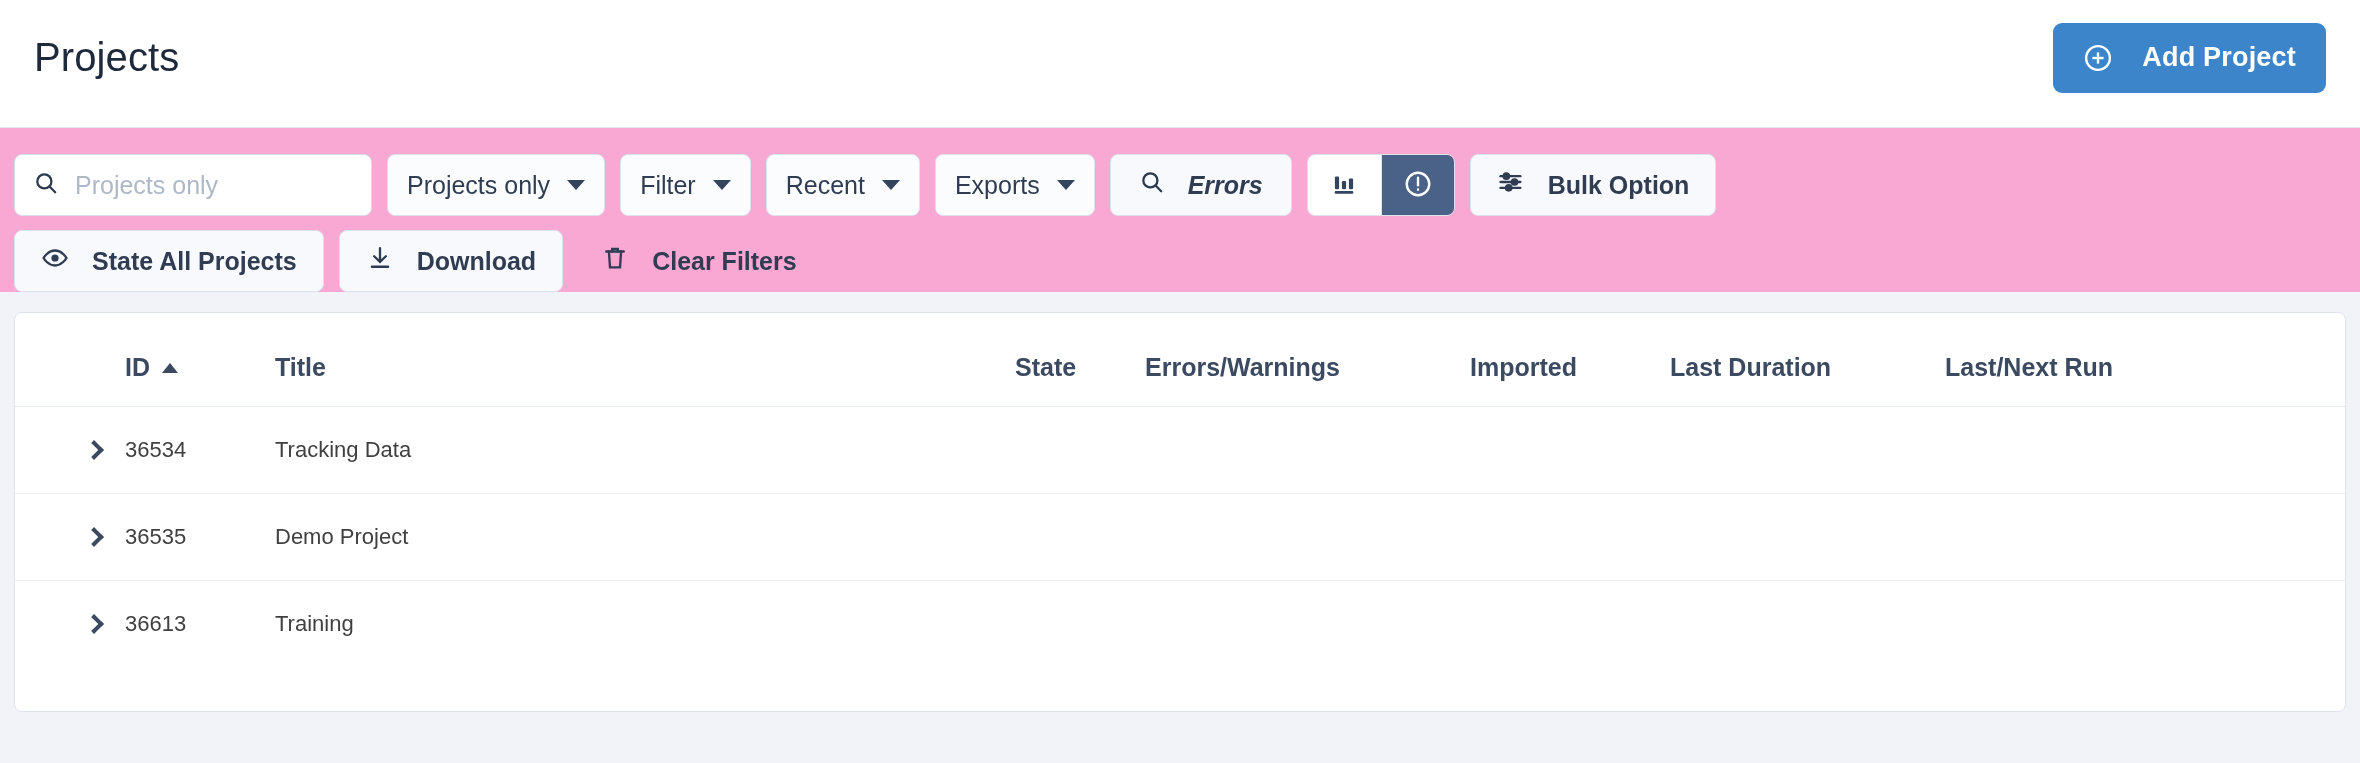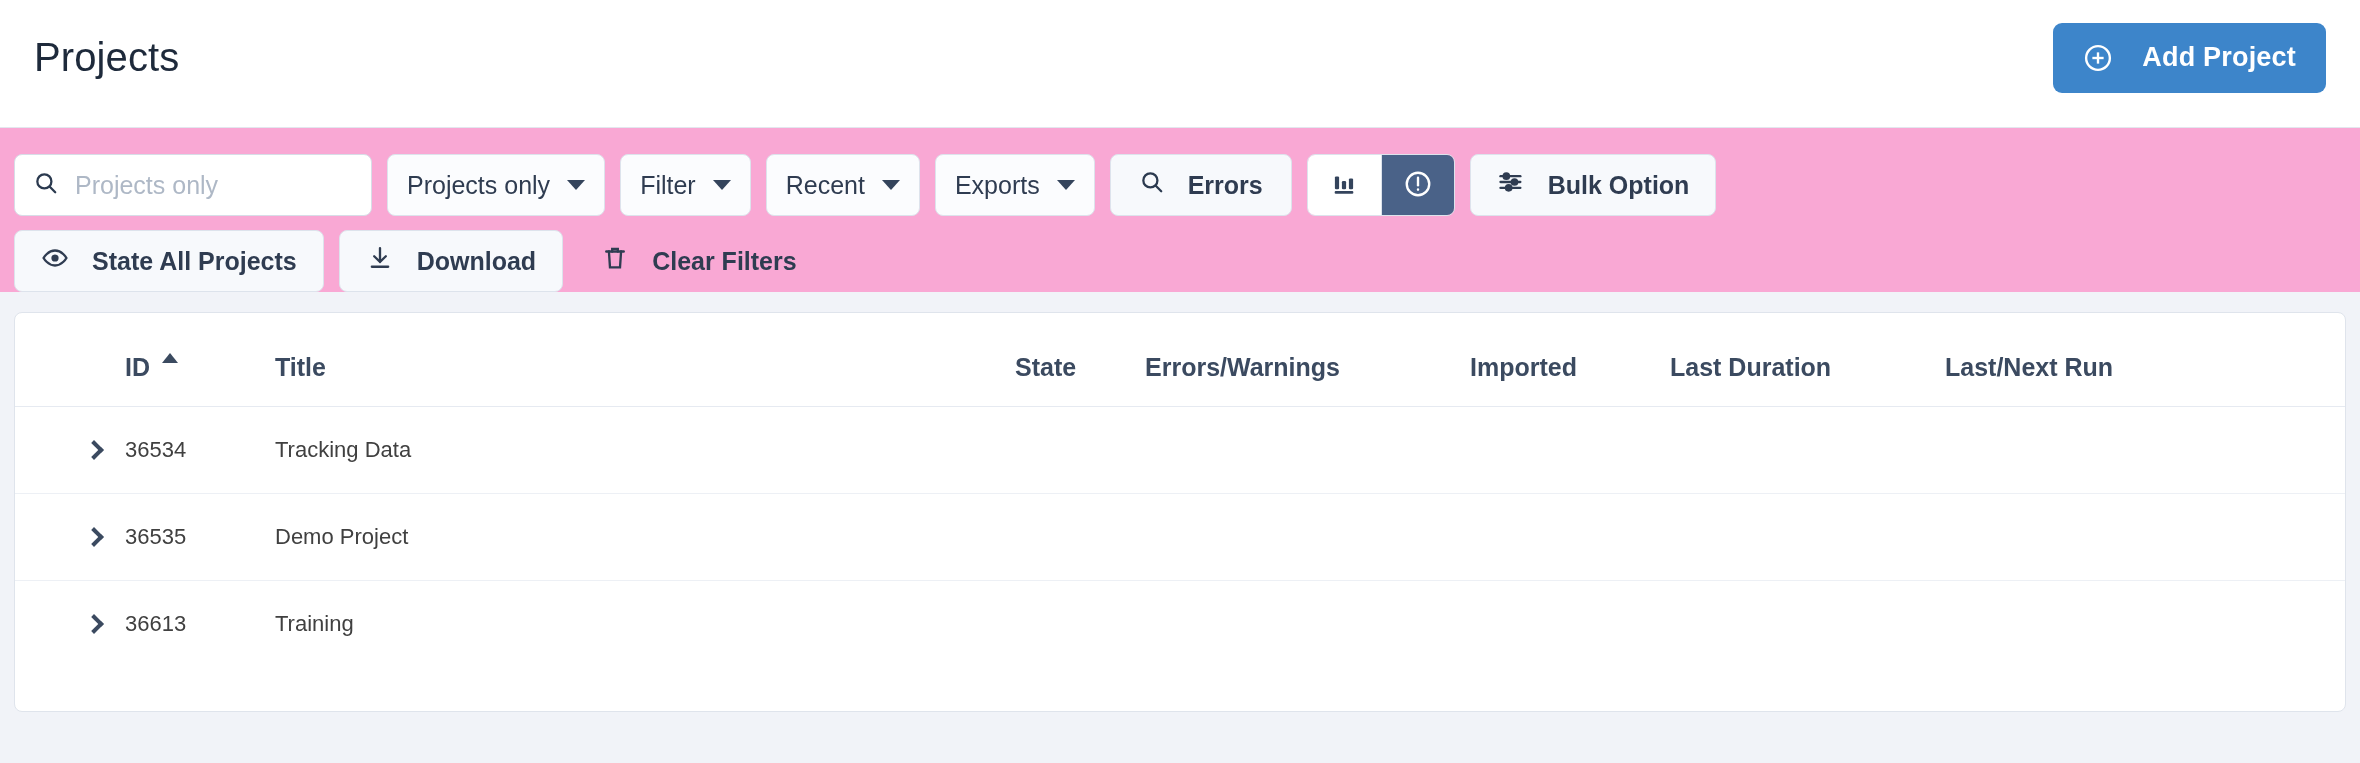--- a/index.html
+++ b/index.html
@@ -148,21 +148,21 @@
   }
   thead th {
     text-align: left;
     font-size: 25px;
     font-weight: 600;
     color: #3b4a60;
     padding: 40px 0 24px 0;
     border-bottom: 1px solid #e6eaf1;
     white-space: nowrap;
   }
-  .th-inner { display: flex; gap: 12px; }
+  .th-inner { display: flex; align-items: center; gap: 12px; }
   .sort-caret {
     width: 0; height: 0;
     border-left: 8px solid transparent;
     border-right: 8px solid transparent;
     border-bottom: 10px solid #3b4a60;
   }
   tbody td {
     font-size: 22px;
     color: #404040;
     padding: 30px 0;
@@ -236,21 +236,21 @@
       <span>Recent</span>
       <span class="caret"></span>
     </button>
 
     <button class="btn dropdown">
       <span>Exports</span>
       <span class="caret"></span>
     </button>
 
 
-    <button class="btn" style="padding:0 28px;">
+    <button class="btn" style="padding:0 28px;font-style:italic;">
       <span>
         <svg width="26" height="26" viewBox="0 0 24 24" fill="none" stroke="#2b3a4f" stroke-width="2.1" stroke-linecap="round">
           <circle cx="10.5" cy="10.5" r="6.5"></circle>
             <line x1="15.5" y1="15.5" x2="20.5" y2="20.5"></line>
         </svg>
       </span>
       <span style="margin-left:10px">Errors</span>
     </button>
 
     <div class="icon-group">

